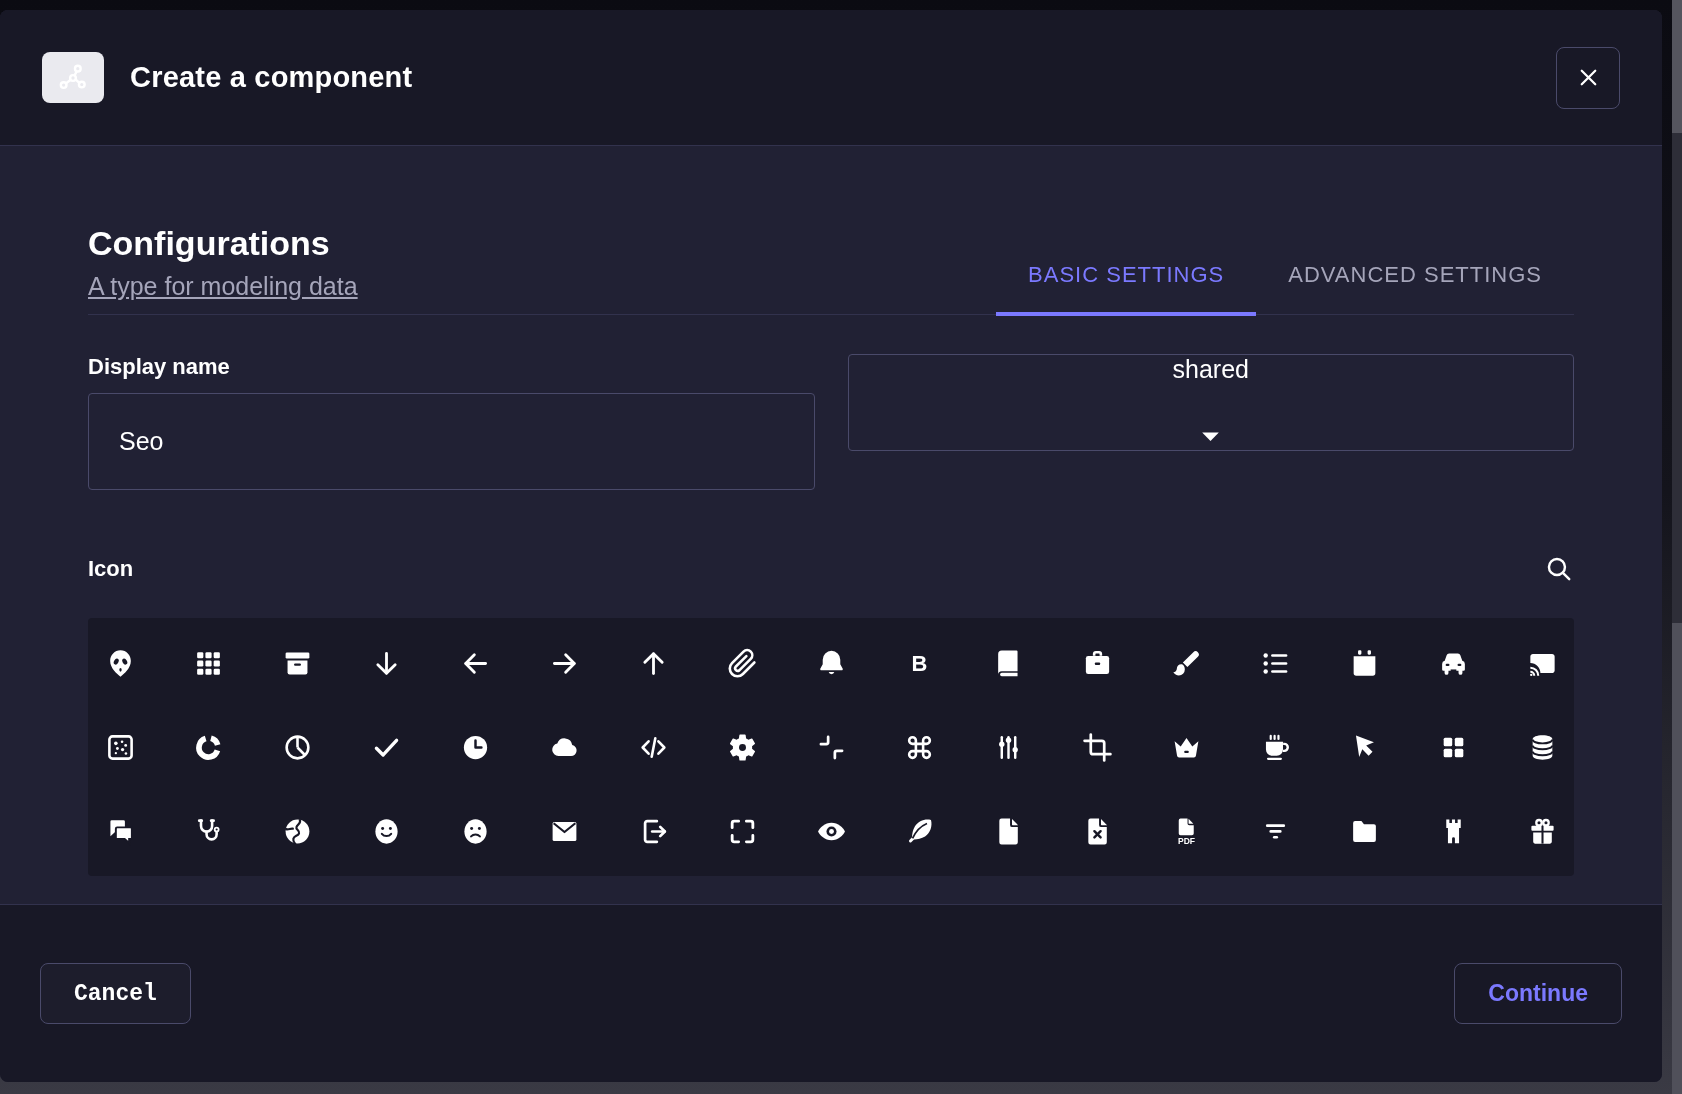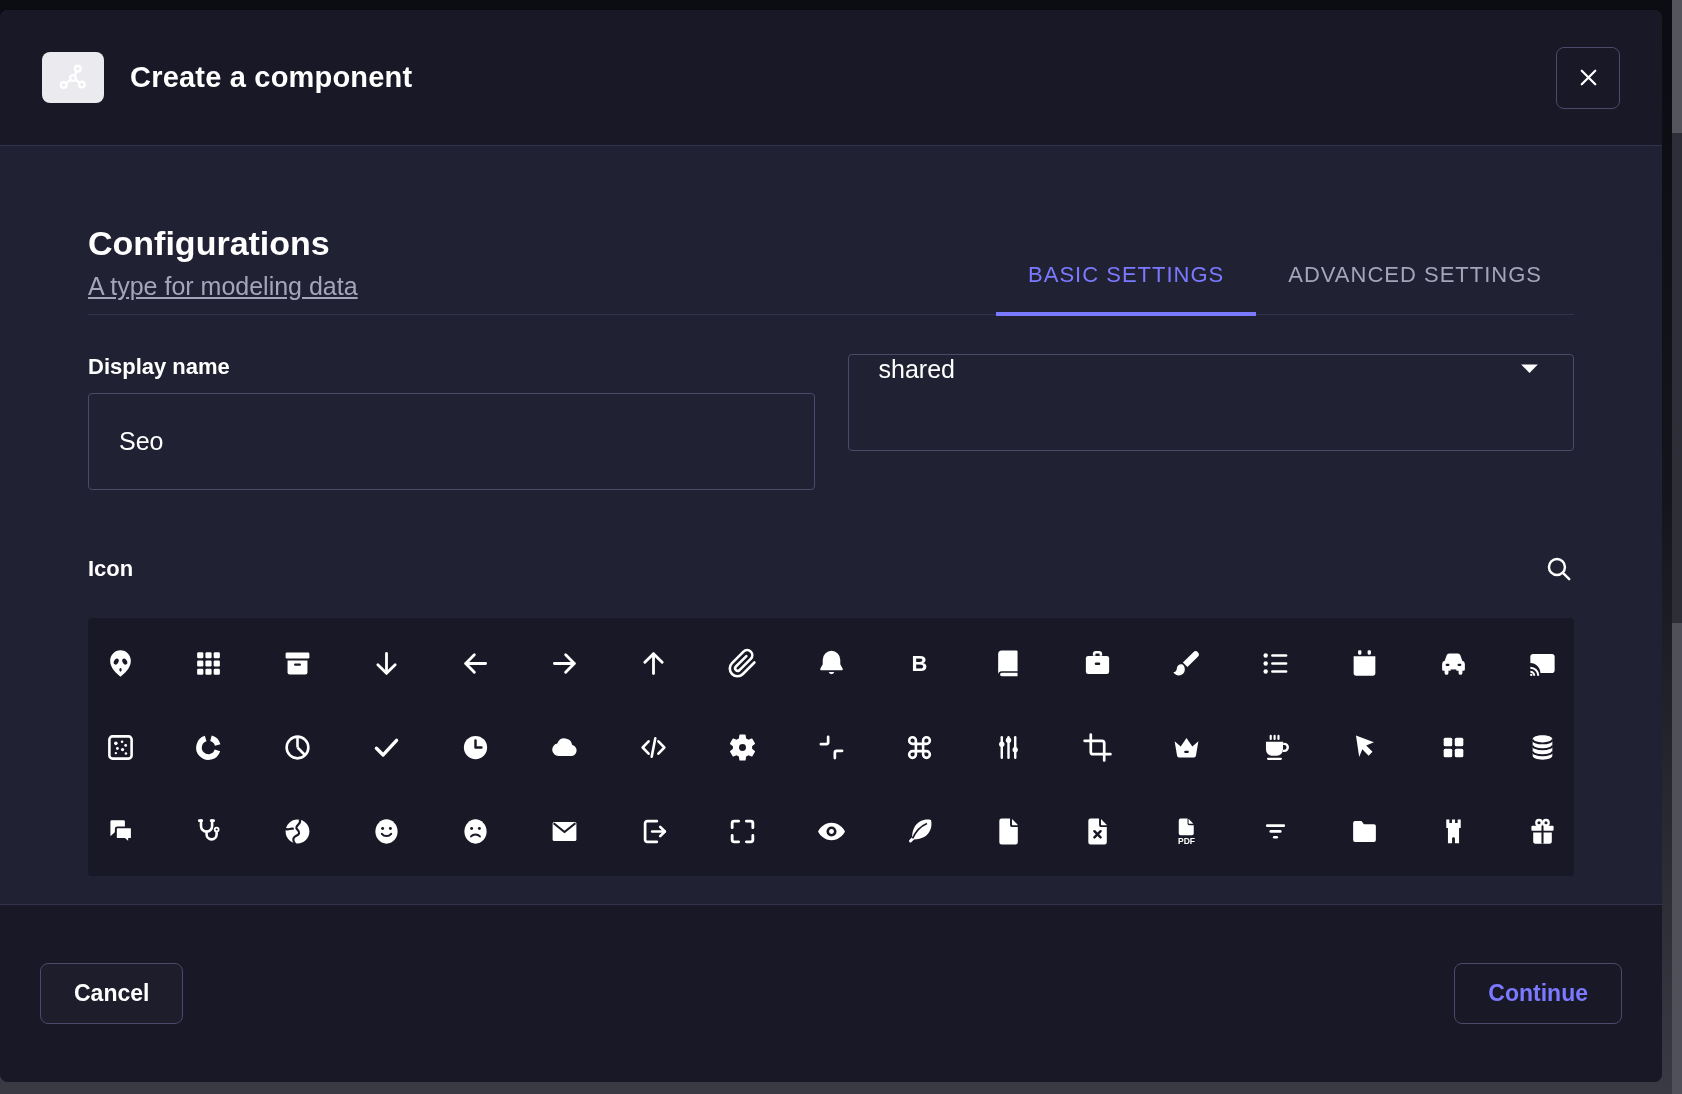--- a/index.html
+++ b/index.html
@@ -58,42 +58,42 @@
     border-bottom:4px solid transparent;margin-bottom:-2px;
   }
   .tab.active{color:var(--accent);border-bottom-color:var(--accent);}
   .form-row{display:flex;gap:33px;margin-top:39px;}
   .field{flex:1;min-width:0;}
   .field-label{display:block;color:#fff;font-size:22px;font-weight:700;margin-bottom:13px;}
   .text-input,.select{
     width:100%;height:97px;border:1px solid var(--border);border-radius:4px;
     background:transparent;color:#fff;font-size:25px;padding:0 30px;outline:none;
   }
-  .select{display:flex;justify-content:space-between;cursor:pointer;}
+  .select{display:flex;align-items:center;justify-content:space-between;cursor:pointer;flex-direction:column;}
   .select-value{color:#fff;font-size:25px;}
   .icon-section{margin-top:63px;}
   .icon-head{display:flex;align-items:center;justify-content:space-between;margin-bottom:34px;}
   .icon-label{color:#fff;font-size:22px;font-weight:700;}
   .search-btn{background:none;border:none;cursor:pointer;display:flex;padding:0;}
   .icon-panel{background:var(--panel-bg);border-radius:4px;padding:3px 0;}
   .icon-row{display:flex;justify-content:space-between;padding:0 15px;height:84px;}
   .icon-cell{
     width:34px;display:flex;align-items:center;justify-content:center;
     background:none;border:none;cursor:pointer;padding:0;
   }
   
   .modal-footer{
     flex:0 0 178px;background:var(--panel-bg);border-top:1px solid var(--divider);
     display:flex;align-items:center;justify-content:space-between;padding:0 40px;
   }
   .btn{
     height:61px;border-radius:8px;border:1px solid var(--border);
     font-size:23px;font-weight:700;cursor:pointer;padding:0 33px;
   }
-  .btn-cancel{background:#1d1d2c;color:#fff;}
+  .btn-cancel{background:#1d1d2c;color:#fff;font-family:Liberation Mono, monospace;}
   .btn-continue{background:transparent;color:var(--accent);}
 </style>
 </head>
 <body>
 
 <div class="stage">
   <div class="edge-scroll">
     <div class="seg-a"></div>
     <div class="seg-b"></div>
   </div>

